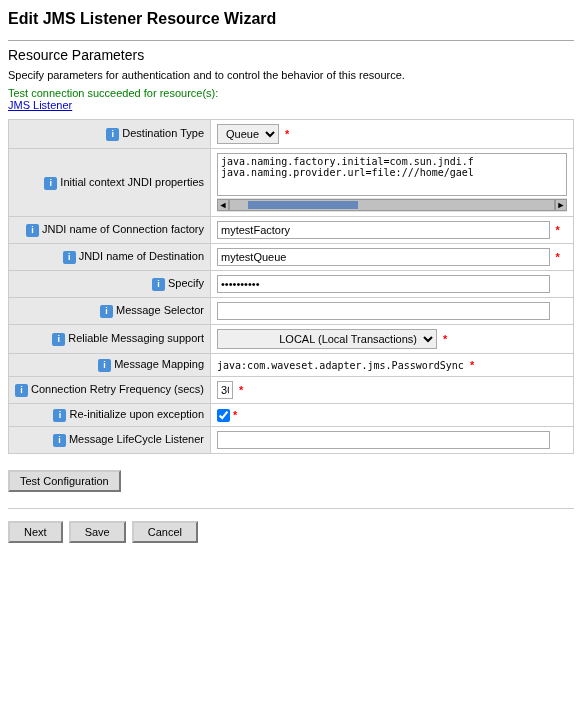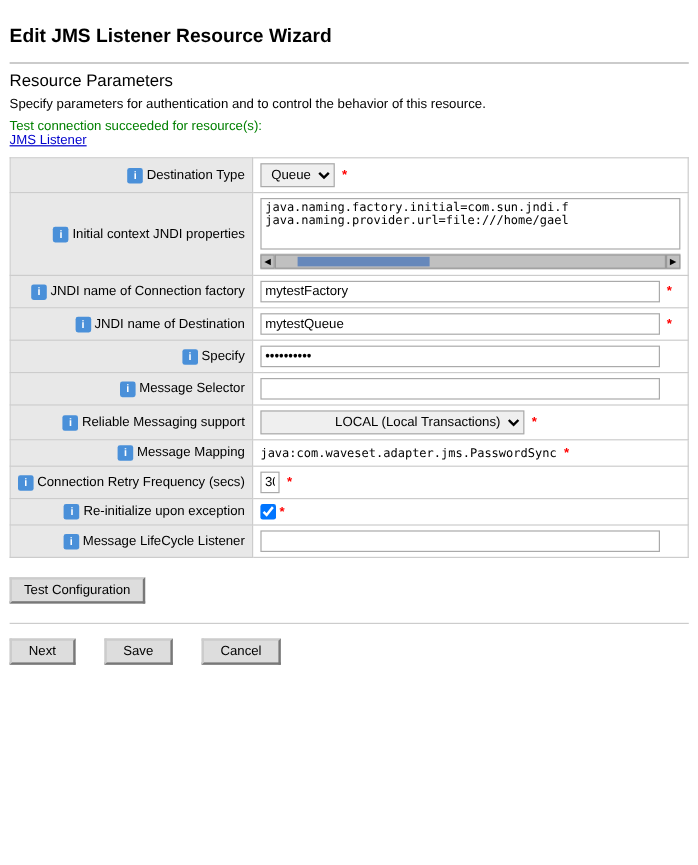--- a/index.html
+++ b/index.html
@@ -6,21 +6,20 @@
     body {
       font-family: Arial, sans-serif;
       font-size: 12px;
       background: #fff;
       color: #000;
       width: 582px;
       min-height: 721px;
     }
     .page-container {
       padding: 10px 8px;
-      margin-top: 12px;
     }
     .page-title {
       font-size: 16px;
       font-weight: bold;
       margin-bottom: 12px;
     }
     .section-title {
       font-size: 14px;
       font-weight: normal;
       margin-bottom: 6px;
@@ -134,21 +133,21 @@
       background: #ddd;
       cursor: pointer;
     }
     .bottom-divider {
       border-top: 1px solid #ccc;
       margin-top: 16px;
       margin-bottom: 8px;
     }
     .bottom-buttons {
       display: flex;
-      gap: 24px;
+      gap: 6px;
       padding: 4px 0;
     }
     .bottom-btn {
       padding: 3px 14px;
       font-size: 11px;
       border: 2px outset #ccc;
       background: #ddd;
       cursor: pointer;
     }
     .message-mapping-text {

